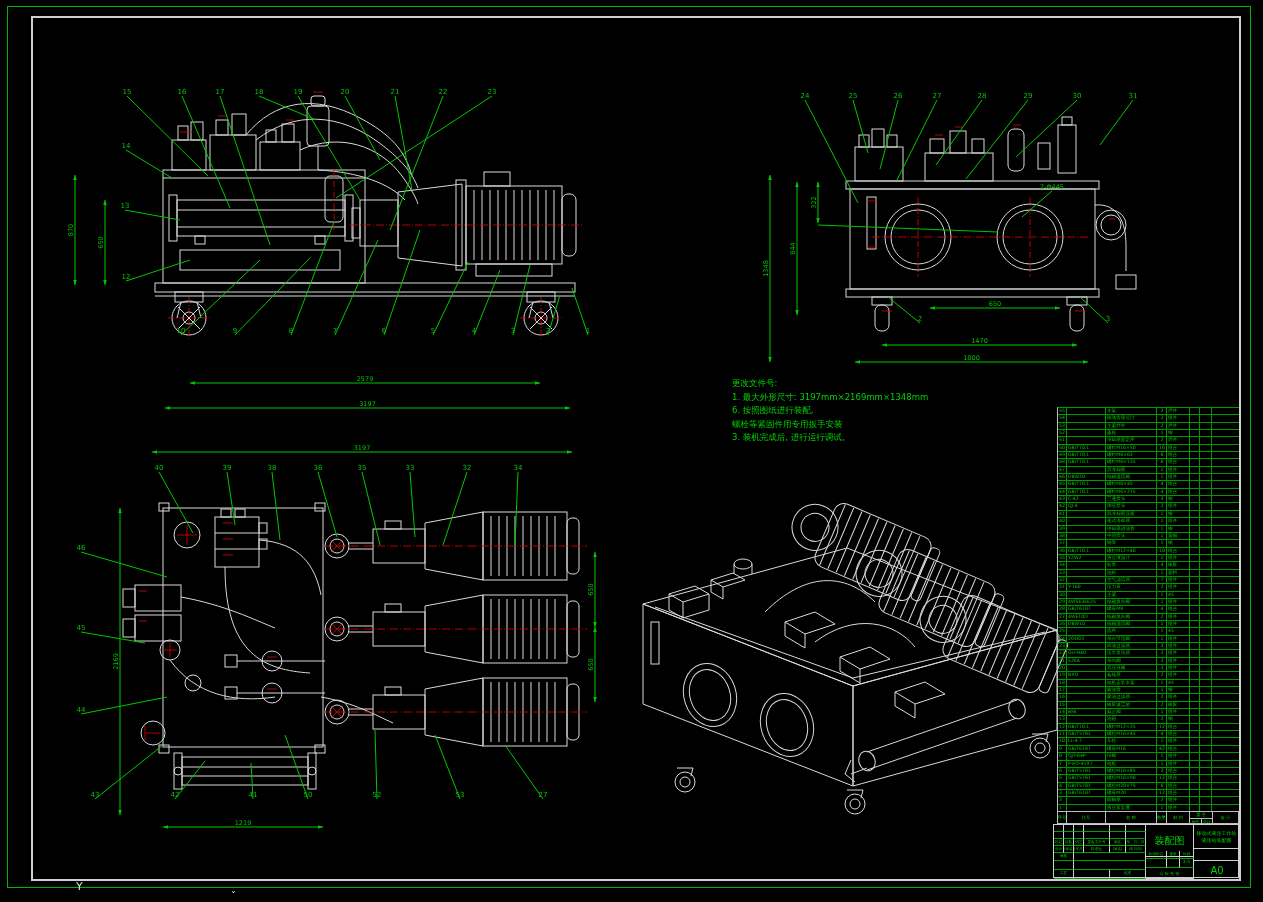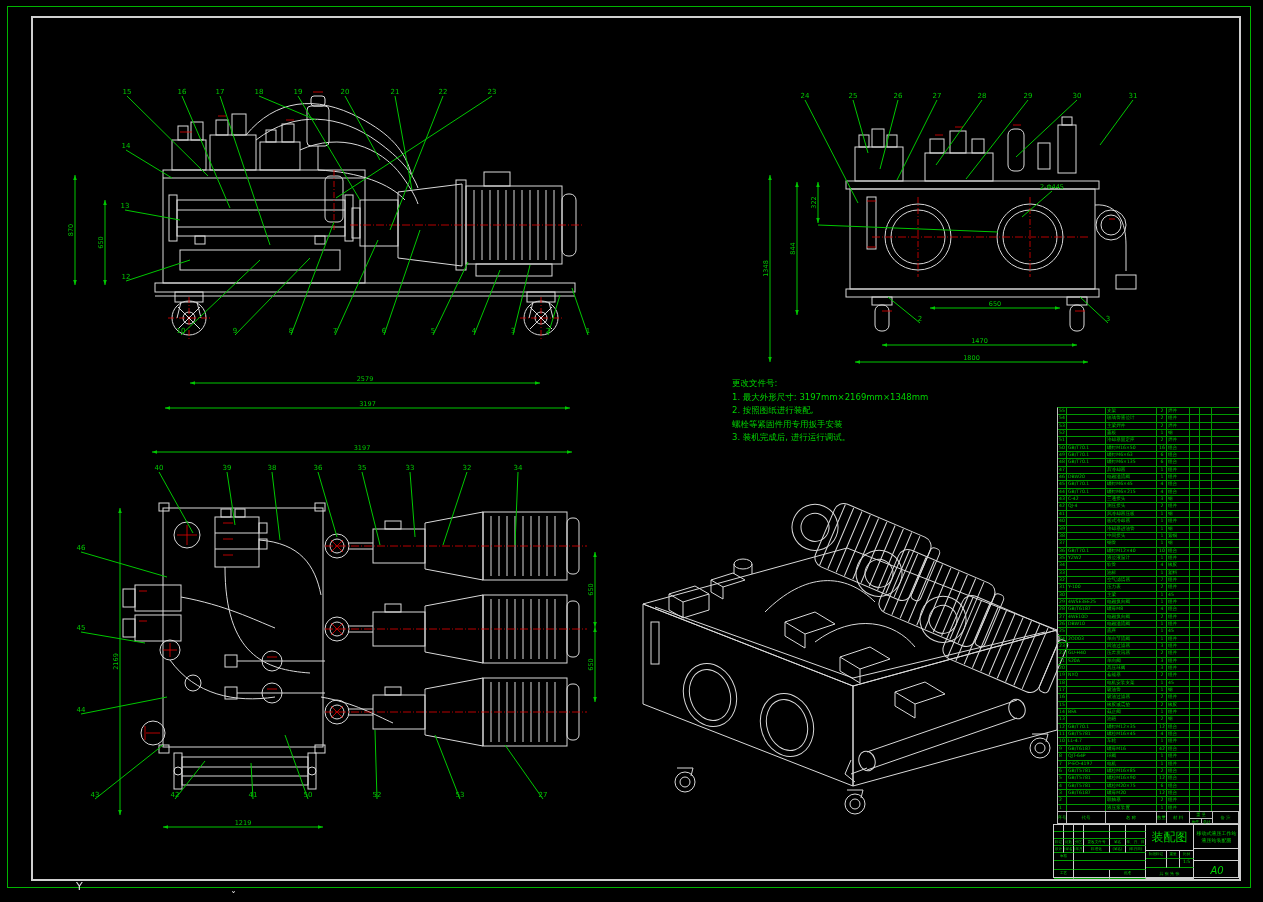--- a/index.html
+++ b/index.html
@@ -466,21 +466,21 @@
           <circle cx="425" cy="296" r="5"></circle>
           <path d="M417,282 l16,0 l-2,8"></path>
       </g>
     <g stroke="#00c800" fill="none" stroke-width="1"></g>
       </svg>
   </div>
 
   <div id="techreq">
     <div class="t">更改文件号:</div>
     <div class="t">1. 最大外形尺寸: 3197mm×2169mm×1348mm</div>
-    <div class="t">2. 按照图纸进行装配,</div>
+    <div class="t">6. 按照图纸进行装配,</div>
     <div class="t">螺栓等紧固件用专用扳手安装</div>
     <div class="t">3. 装机完成后, 进行运行调试。</div>
   </div>
 
   <div id="bom">
     <div>
         <div class="bom-row">
           <div class="bc b0">55</div>
           <div class="bc b1"></div>
           <div class="bc b2">支架</div>
@@ -1089,36 +1089,36 @@
     <div class="tb-row" style="top:36px;height:9px">
       <div class="tb-cell" style="width:20px"></div>
       <div class="tb-cell" style="width:72px"></div>
     </div>
     <div class="tb-row" style="top:45px;height:9px">
       <div class="tb-cell" style="width:20px">工艺</div>
       <div class="tb-cell" style="width:36px"></div>
       <div class="tb-cell" style="width:36px">批准</div>
     </div>
 
-    <div class="tb-abs tb-brd center" style="left:92px;top:0;width:48px;height:26px;font-size:12px">装配图</div>
+    <div class="tb-abs tb-brd center" style="left:92px;top:0;width:48px;height:32px;font-size:10px">装配图</div>
     <div class="tb-abs" style="left:92px;top:26px;width:48px;height:8px;display:flex">
       <div class="tb-cell" style="width:21px">阶段标记</div>
       <div class="tb-cell" style="width:13px">重量</div>
       <div class="tb-cell" style="width:14px">比例</div>
     </div>
     <div class="tb-abs" style="left:92px;top:34px;width:48px;height:9px;display:flex">
       <div class="tb-cell" style="width:21px"></div>
       <div class="tb-cell" style="width:13px"></div>
       <div class="tb-cell" style="width:14px;font-size:4.5px">1:5</div>
     </div>
     <div class="tb-abs tb-brd center" style="left:92px;top:43px;width:48px;height:11px;font-size:4px">共 张 第 张</div>
 
     <div class="tb-abs tb-brd center" style="left:140px;top:0;width:46px;height:24px;font-size:5px;line-height:7px;flex-direction:column">
       <div>移动式液压工作站</div>
       <div>液压站装配图</div>
     </div>
     <div class="tb-abs tb-brd" style="left:140px;top:24px;width:46px;height:12px"></div>
-    <div class="tb-abs center" style="left:140px;top:36px;width:46px;height:18px;font-size:10px;font-style:italic">A0</div>
+    <div class="tb-abs center" style="left:140px;top:36px;width:46px;height:18px;font-size:10px;">A0</div>
   </div>
 
   <div id="ucs">Y</div>
   <div id="xmark">ˇ</div>
 </div>
 
 </body></html>

